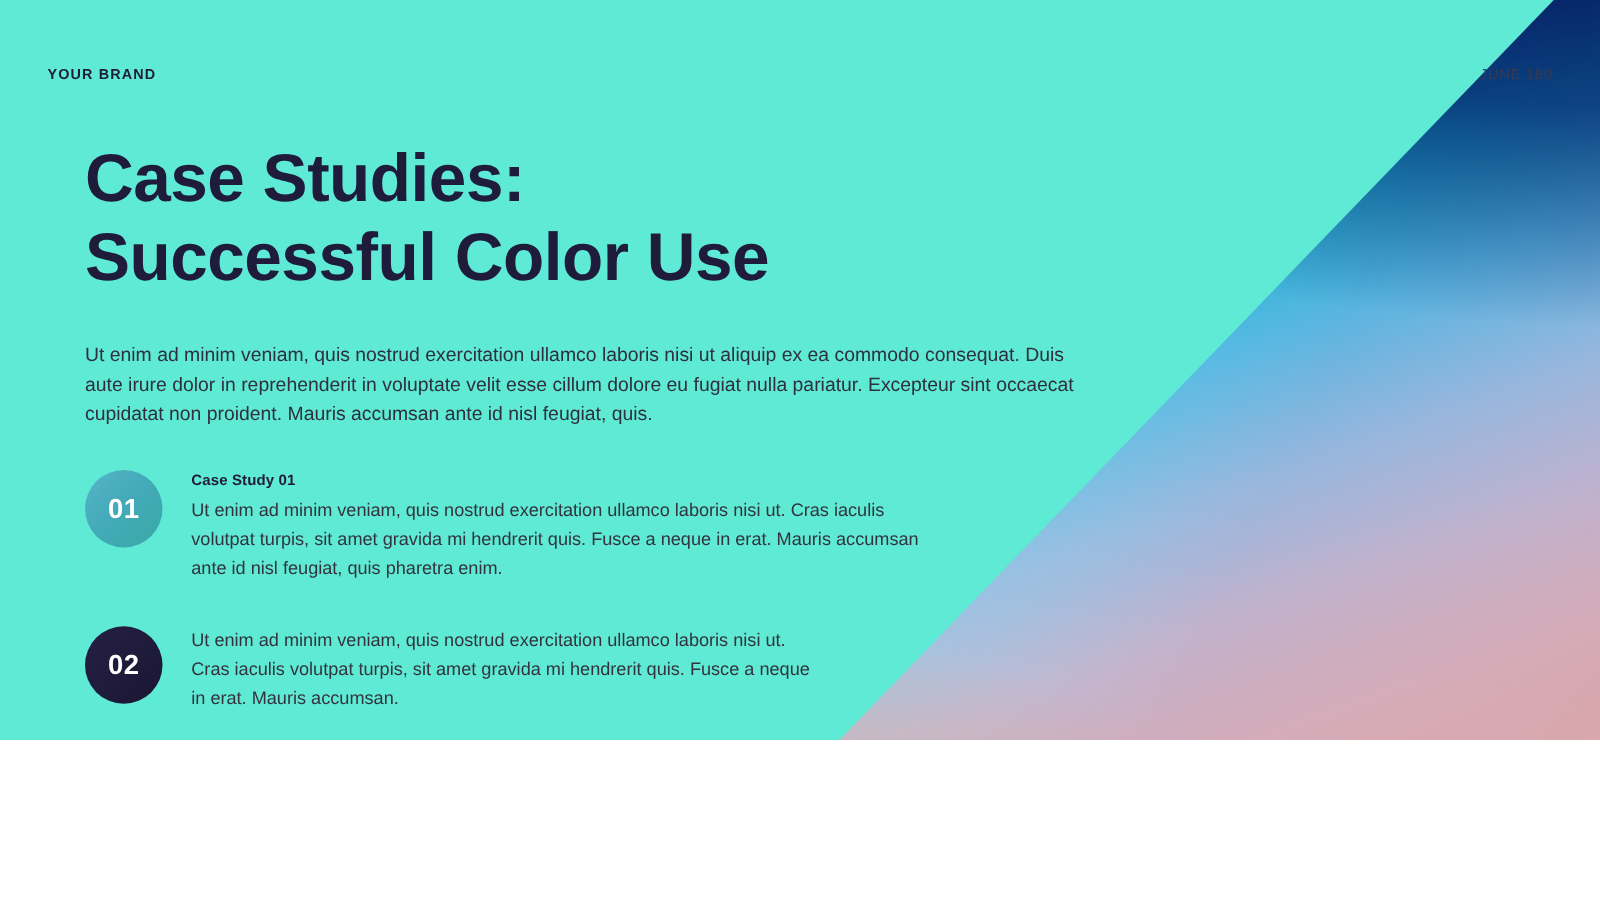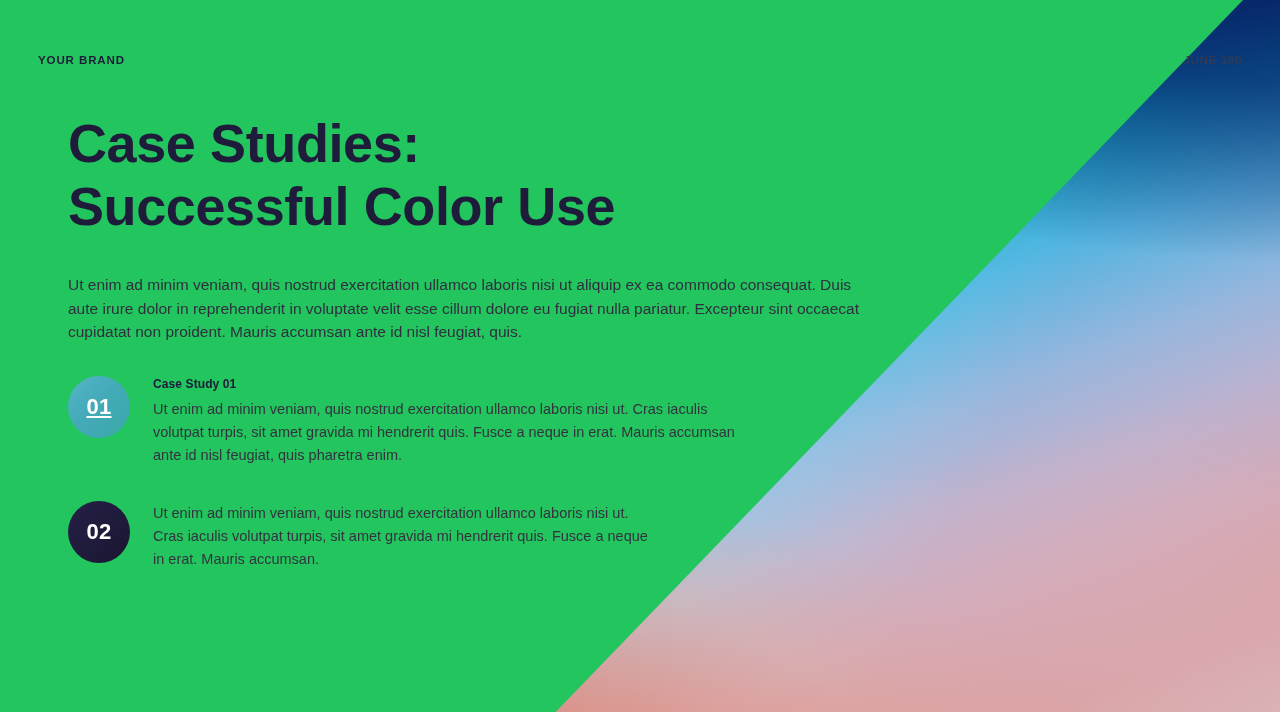--- a/index.html
+++ b/index.html
@@ -11,22 +11,22 @@
     background: #ffffff;
   }
   body {
     font-family: "Liberation Sans", sans-serif;
     -webkit-font-smoothing: antialiased;
   }
 
   .slide {
     position: relative;
     width: 1280px;
-    height: 712px;
-    background: #22c55e;
+    height: 592px;
+    background: #5eead4;
     overflow: hidden;
   }
 
   
   .gradient-shape {
     position: absolute;
     top: 0;
     left: 0;
     width: 1280px;
     height: 720px;
@@ -175,21 +175,20 @@
     display: flex;
     align-items: center;
     justify-content: center;
     font-size: 22px;
     font-weight: 700;
     letter-spacing: .3px;
     color: #ffffff;
   }
   .badge-teal {
     background: linear-gradient(135deg, #56b5c6 0%, #44aab9 45%, #39a9a6 100%);
-    text-decoration: underline;
   }
   .badge-navy {
     background: linear-gradient(135deg, #262046 0%, #1f1b3a 55%, #191532 100%);
   }
 
   .case-body { padding-top: 1px; }
   .case-title {
     margin: 0 0 7px 0;
     font-size: 12px;
     font-weight: 700;

